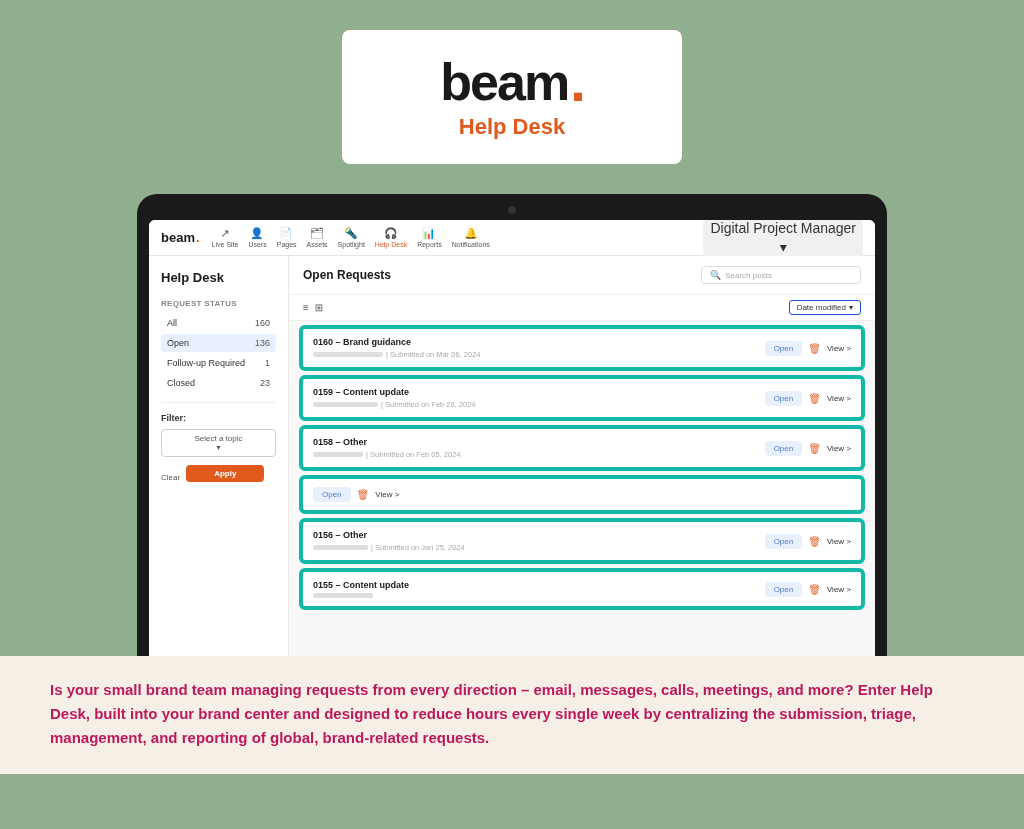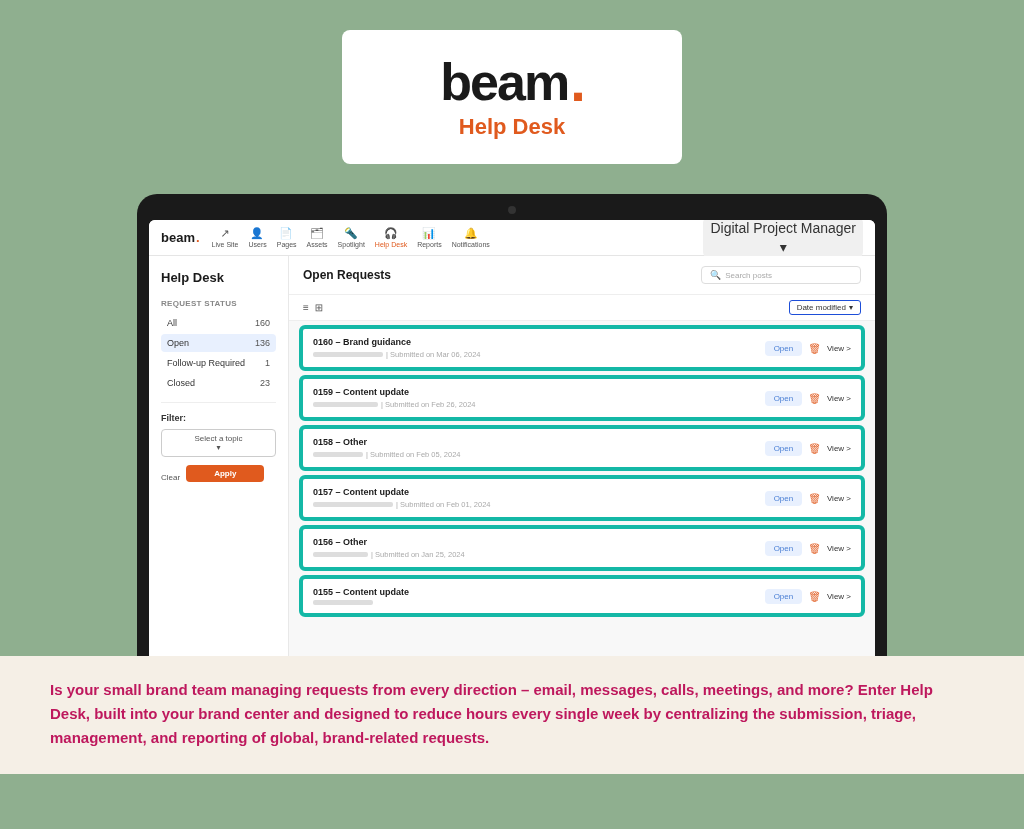--- a/index.html
+++ b/index.html
@@ -506,27 +506,20 @@
                 </div>
               </div>
               <div class="request-actions">
                 <button class="btn-open">Open</button>
                 <span class="btn-delete">🗑</span>
                 <span class="btn-view">View &gt;</span>
               </div>
             </div>
 
             <div class="request-item">
-              <div class="request-info">
-                <div class="request-title">0157 – Content update</div>
-                <div class="request-meta">
-                  <span class="meta-name" style="width:80px"></span>
-                  <span>| Submitted on Feb 01, 2024</span>
-                </div>
-              </div>
               <div class="request-actions">
                 <button class="btn-open">Open</button>
                 <span class="btn-delete">🗑</span>
                 <span class="btn-view">View &gt;</span>
               </div>
             </div>
 
             <div class="request-item">
               <div class="request-info">
                 <div class="request-title">0156 – Other</div>

